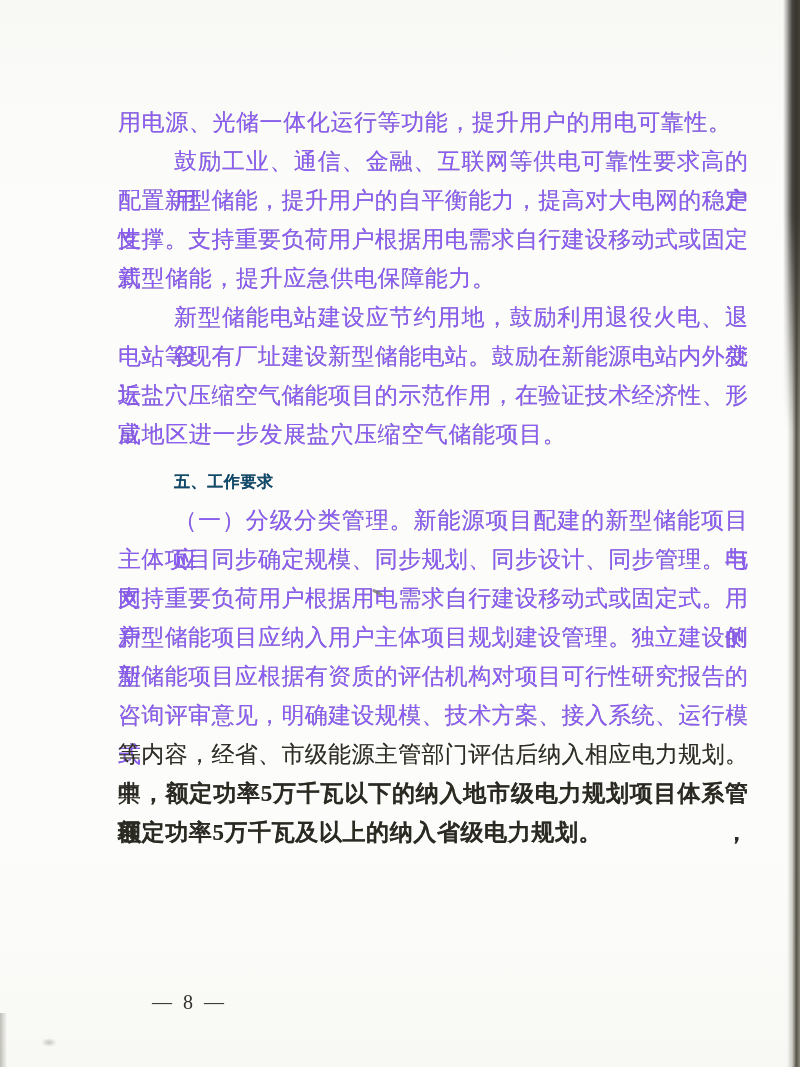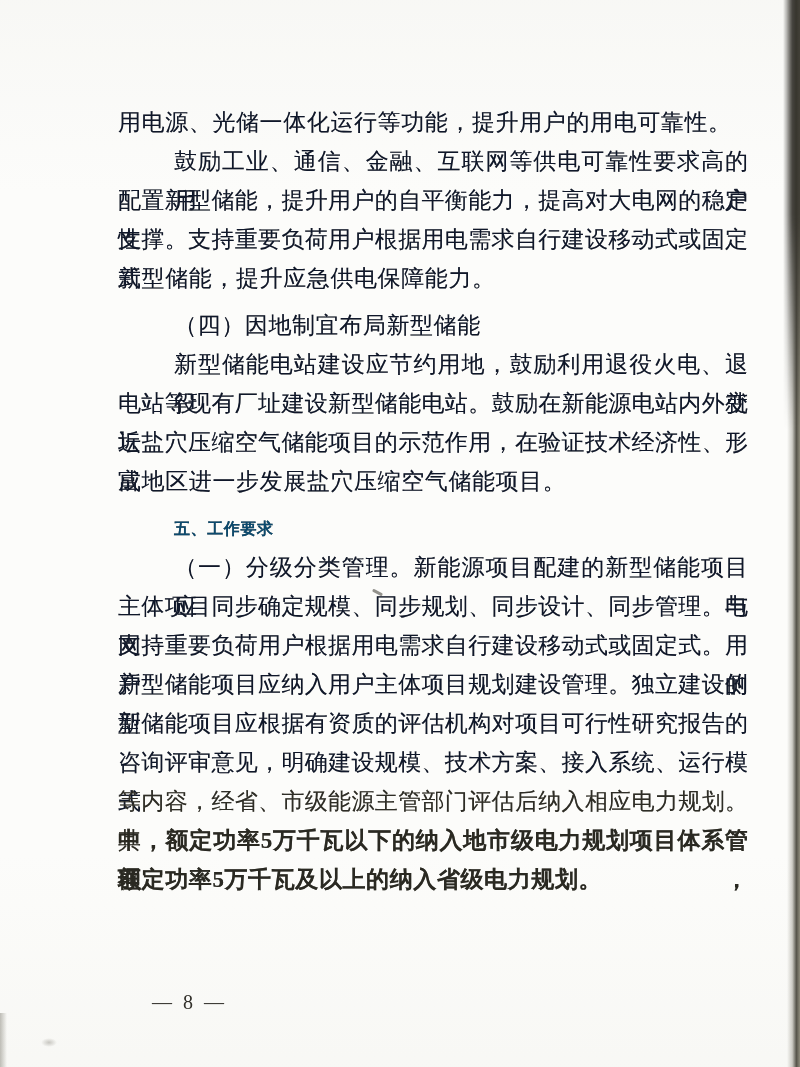--- a/index.html
+++ b/index.html
@@ -27,21 +27,21 @@
     position: absolute;
     left: 118px; top: 103px;
     width: 630px;
   }
   .ln {
     height: 39px;
     line-height: 39px;
     font-size: 23px;
     letter-spacing: 0.6px;
     white-space: nowrap;
-    color: #0f172a;
+    color: #8b5cf6;
     text-shadow: 0 0 0.6px rgba(72, 70, 60, 0.55);
   }
   .ln.just {
     white-space: normal;
     text-align: justify;
     text-align-last: justify;
     letter-spacing: 0;
   }
   .ln.ind { padding-left: 56px; }
   .ln.just.ind { padding-left: 56px; }
@@ -113,21 +113,20 @@
 <body>
 
 <div class="page">
 
   <main class="text-block">
     <div class="ln">用电源、光储一体化运行等功能，提升用户的用电可靠性。</div>
     <div class="ln ind just">鼓励工业、通信、金融、互联网等供电可靠性要求高的用户</div>
     <div class="ln just">配置新型储能，提升用户的自平衡能力，提高对大电网的稳定性</div>
     <div class="ln just">支撑。支持重要负荷用户根据用电需求自行建设移动式或固定式</div>
     <div class="ln">新型储能，提升应急供电保障能力。</div>
-    <div class="ln ind gap">（四）因地制宜布局新型储能</div>
     <div class="ln ind just">新型储能电站建设应节约用地，鼓励利用退役火电、退役变</div>
     <div class="ln just">电站等现有厂址建设新型储能电站。鼓励在新能源电站内外就近</div>
     <div class="ln just">坛盐穴压缩空气储能项目的示范作用，在验证技术经济性、形成</div>
     <div class="ln">富地区进一步发展盐穴压缩空气储能项目。</div>
     <div class="ln ind hd gap">五、工作要求</div>
     <div class="ln ind just">（一）分级分类管理。新能源项目配建的新型储能项目应与</div>
     <div class="ln just">主体项目同步确定规模、同步规划、同步设计、同步管理。电网</div>
     <div class="ln just">支持重要负荷用户根据用电需求自行建设移动式或固定式。用户侧</div>
     <div class="ln just">新型储能项目应纳入用户主体项目规划建设管理。独立建设的新</div>
     <div class="ln just">型储能项目应根据有资质的评估机构对项目可行性研究报告的</div>

